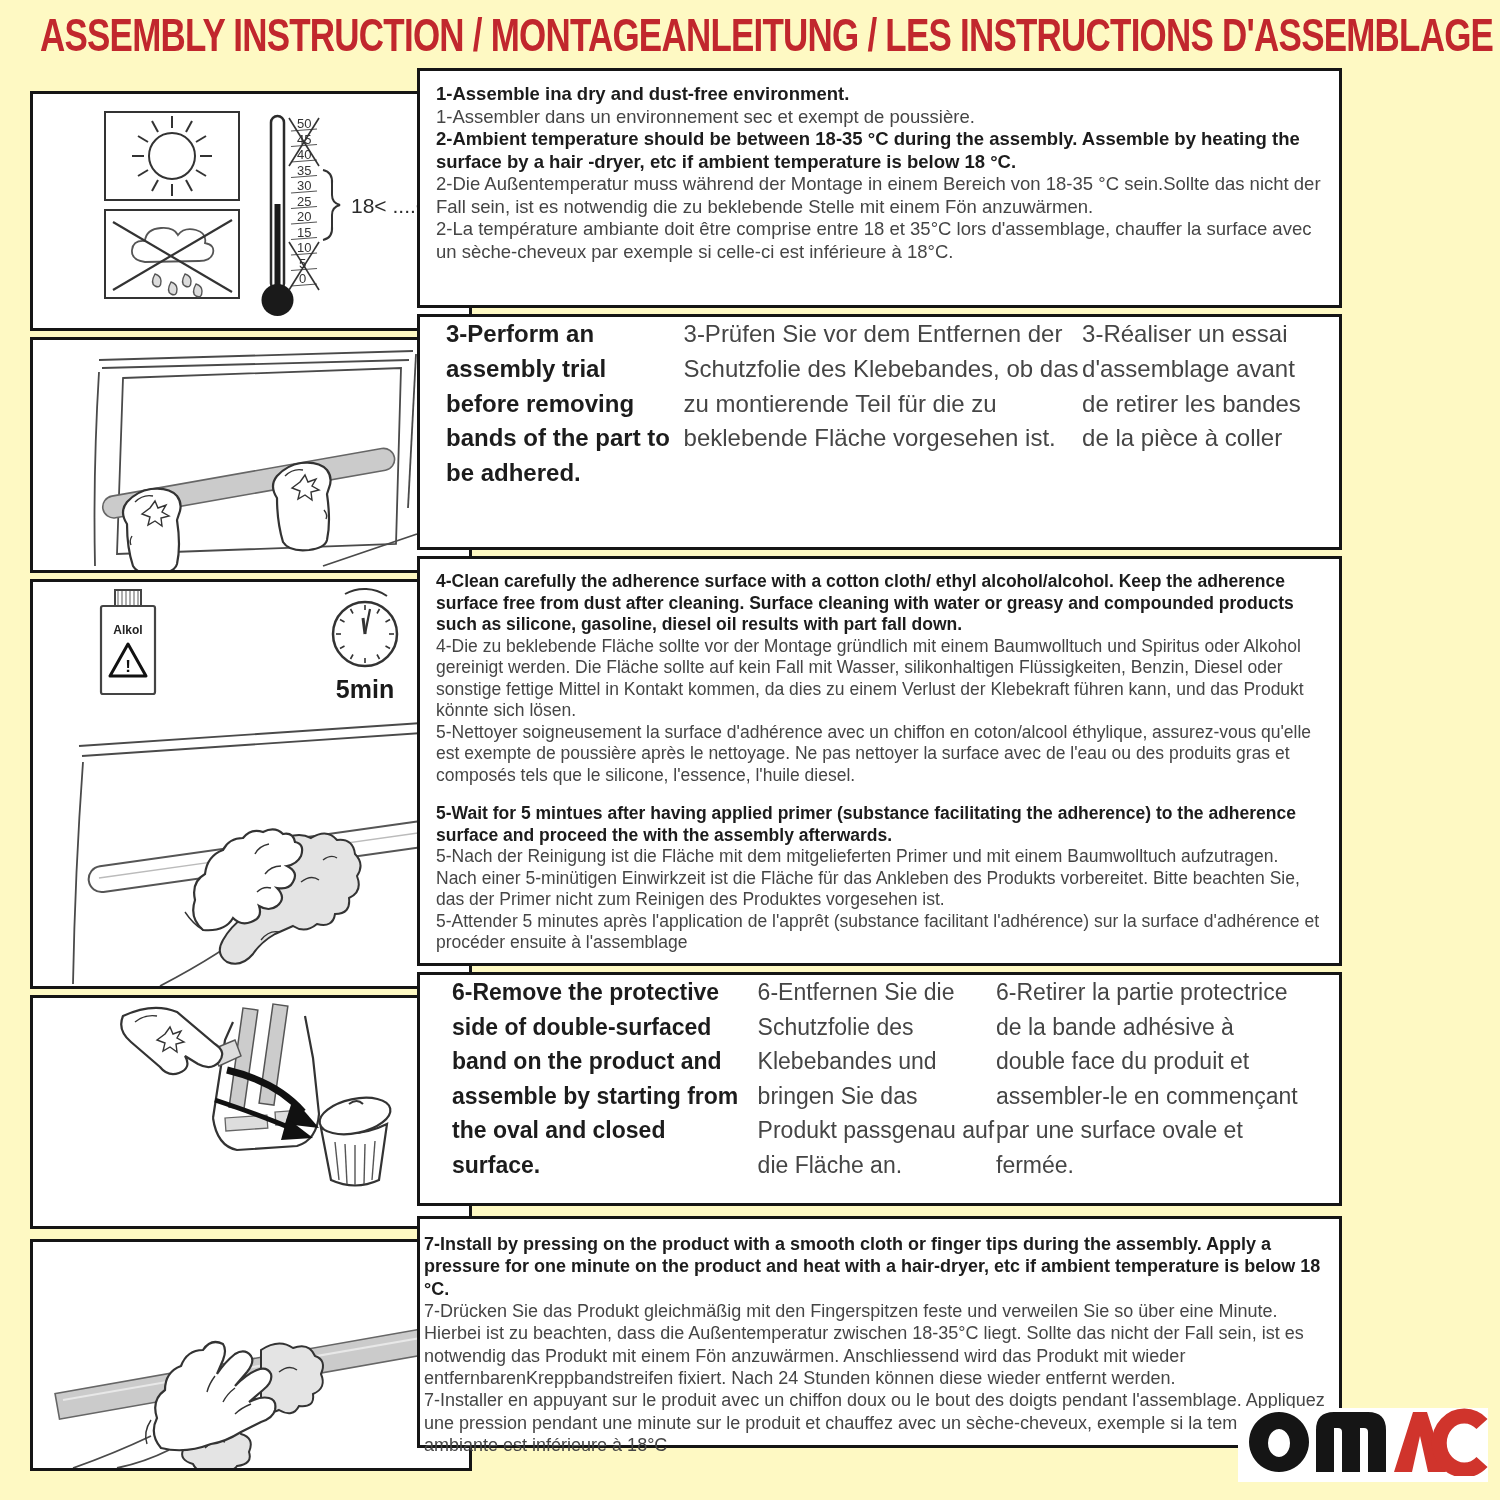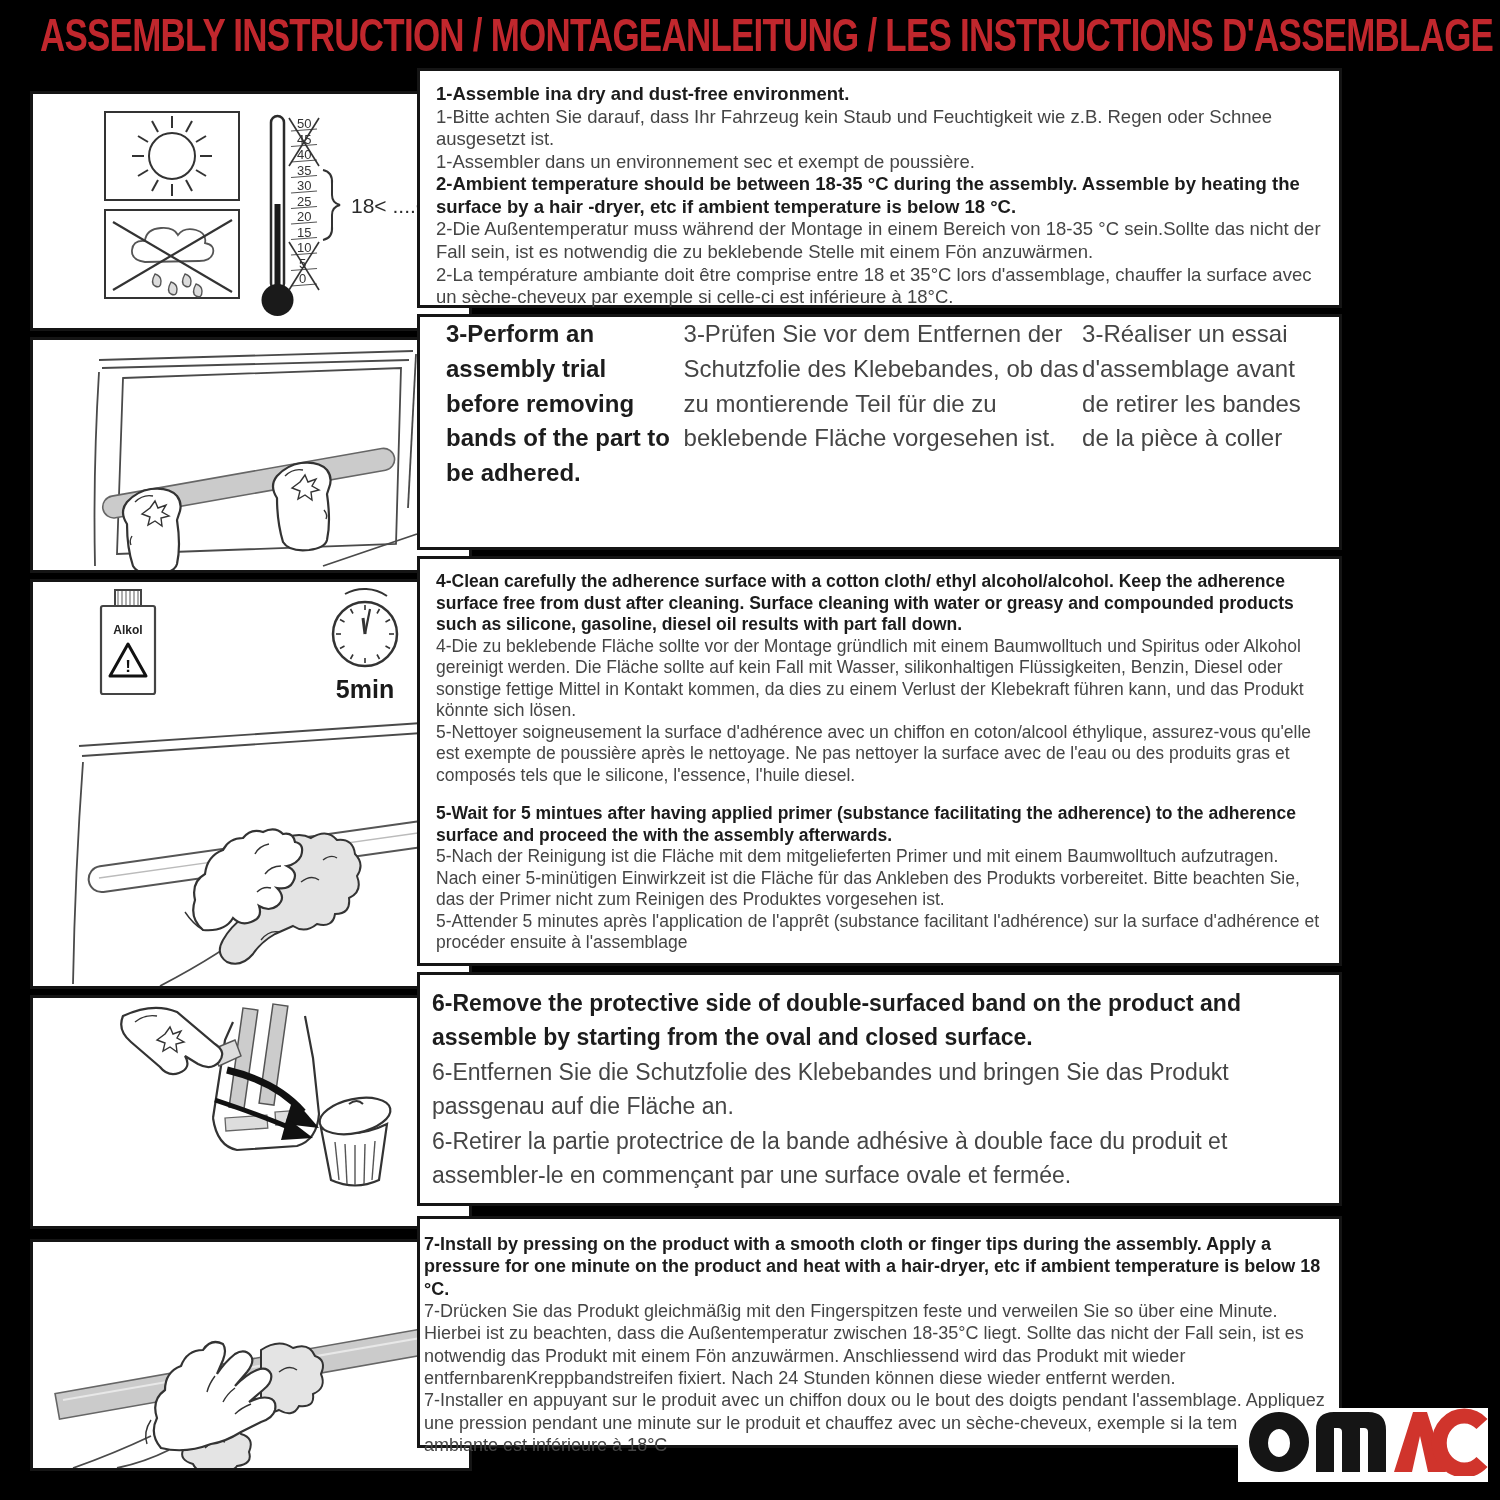--- a/index.html
+++ b/index.html
@@ -1,37 +1,37 @@
 <!DOCTYPE html>
 <html><head>
 <meta charset="utf-8">
 <style>
   :root{ --red:#c1272d; --ink:#151515; --line:#444; }
   html,body{margin:0;padding:0;background:#fff;}
-  .page{position:relative;width:1500px;height:1500px;background:#000000;
+  .page{position:relative;width:1500px;height:1500px;background:#fef9c3;
         font-family:"Liberation Sans",sans-serif;overflow:hidden;}
   .title{position:absolute;left:40px;top:8px;font-size:46px;font-weight:700;
          letter-spacing:-1px;color:var(--red);white-space:nowrap;
          transform:scaleX(.76);transform-origin:0 50%;}
   .imgbox{position:absolute;left:30px;width:442px;border:3px solid var(--ink);
           background:#fff;box-sizing:border-box;margin-top:23px;}
   .textbox{position:absolute;left:417px;width:925px;border:3px solid var(--ink);
            background:#fff;box-sizing:border-box;color:#454545;}
   .textbox p{margin:0;}
   .b{font-weight:700;color:#1c1c1c;}
   .gap{margin-top:22px;}
   
   .r1{top:68px;height:240px;} .r2{top:314px;height:236px;}
   .r3{top:556px;height:410px;} .r4{top:972px;height:234px;}
   .r5{top:1216px;height:232px;}
   .t1{font-size:18.5px;line-height:1.22;padding:12px 16px;}
   .t2{font-size:24px;line-height:1.45;padding:0 26px;display:flex;justify-content:center;}
   .t3{font-size:17.5px;line-height:1.23;padding:12px 16px;}
   .t3 .gap{margin-top:17px;}
-  .t4{font-size:23px;line-height:1.5;padding:0 12px;display:flex;flex-direction:column;justify-content:center;}
+  .t4{font-size:23px;line-height:1.5;padding:0 32px;display:flex;justify-content:center;}
   .t5{font-size:18px;line-height:1.24;padding:14px 4px;}
   .imgbox svg{display:block;width:100%;height:100%;}
   .ln{stroke:#4a4a4a;stroke-width:1.8;fill:none;}
   .lnb{stroke:#333;stroke-width:2.2;fill:none;}
   .hand{fill:#fff;stroke:#333;stroke-width:2.2;}
   .crease{fill:none;stroke:#333;stroke-width:1.4;}
   .cloth{fill:#e4e4e4;stroke:#333;stroke-width:2;}
   .strip{fill:#cbcbcb;stroke:#666;stroke-width:1.6;}
   .num{font-family:"Liberation Sans",sans-serif;font-size:13px;fill:#333;}
   .logo{position:absolute;left:1238px;top:1408px;width:250px;height:74px;
@@ -112,21 +112,20 @@
           <line x1="224" y1="148" x2="254" y2="196"></line>
             <line x1="254" y1="148" x2="224" y2="196"></line>
         </g>
         <path d="M258,76 Q268,78 267,90 L267,101 Q267,109 275,111 Q267,113 267,121 L267,132 Q268,144 258,146" fill="none" stroke="#333" stroke-width="2"></path>
         <text x="286" y="119" font-size="21" fill="#2b2b2b">18&lt; ....&lt;35 C</text>
       </g>
     </svg>
   </div>
   <div class="textbox t1 r1">
     <p class="b">1-Assemble ina dry and dust-free environment.</p>
-    <p>1-Bitte achten Sie darauf, dass Ihr Fahrzeug kein Staub und Feuchtigkeit wie z.B. Regen oder Schnee ausgesetzt ist.</p>
     <p>1-Assembler dans un environnement sec et exempt de poussière.</p>
     <p class="b gap">2-Ambient temperature should be between 18-35 °C  during the assembly. Assemble by heating the surface by a hair -dryer, etc if ambient temperature is below 18 °C.</p>
     <p>2-Die Außentemperatur muss während der Montage in einem Bereich von 18-35 °C  sein.Sollte das nicht der Fall sein, ist es notwendig die zu beklebende Stelle mit einem Fön anzuwärmen.</p>
     <p>2-La température ambiante doit être comprise entre 18 et 35°C lors d'assemblage, chauffer la surface avec un sèche-cheveux par exemple si celle-ci est inférieure à 18°C.</p>
   </div>
 
   <div class="imgbox r2">
     <svg viewBox="0 0 372 230">
       <path class="ln" d="M34,20 L348,11"></path>
       <path class="ln" d="M37,28 L344,20"></path>

